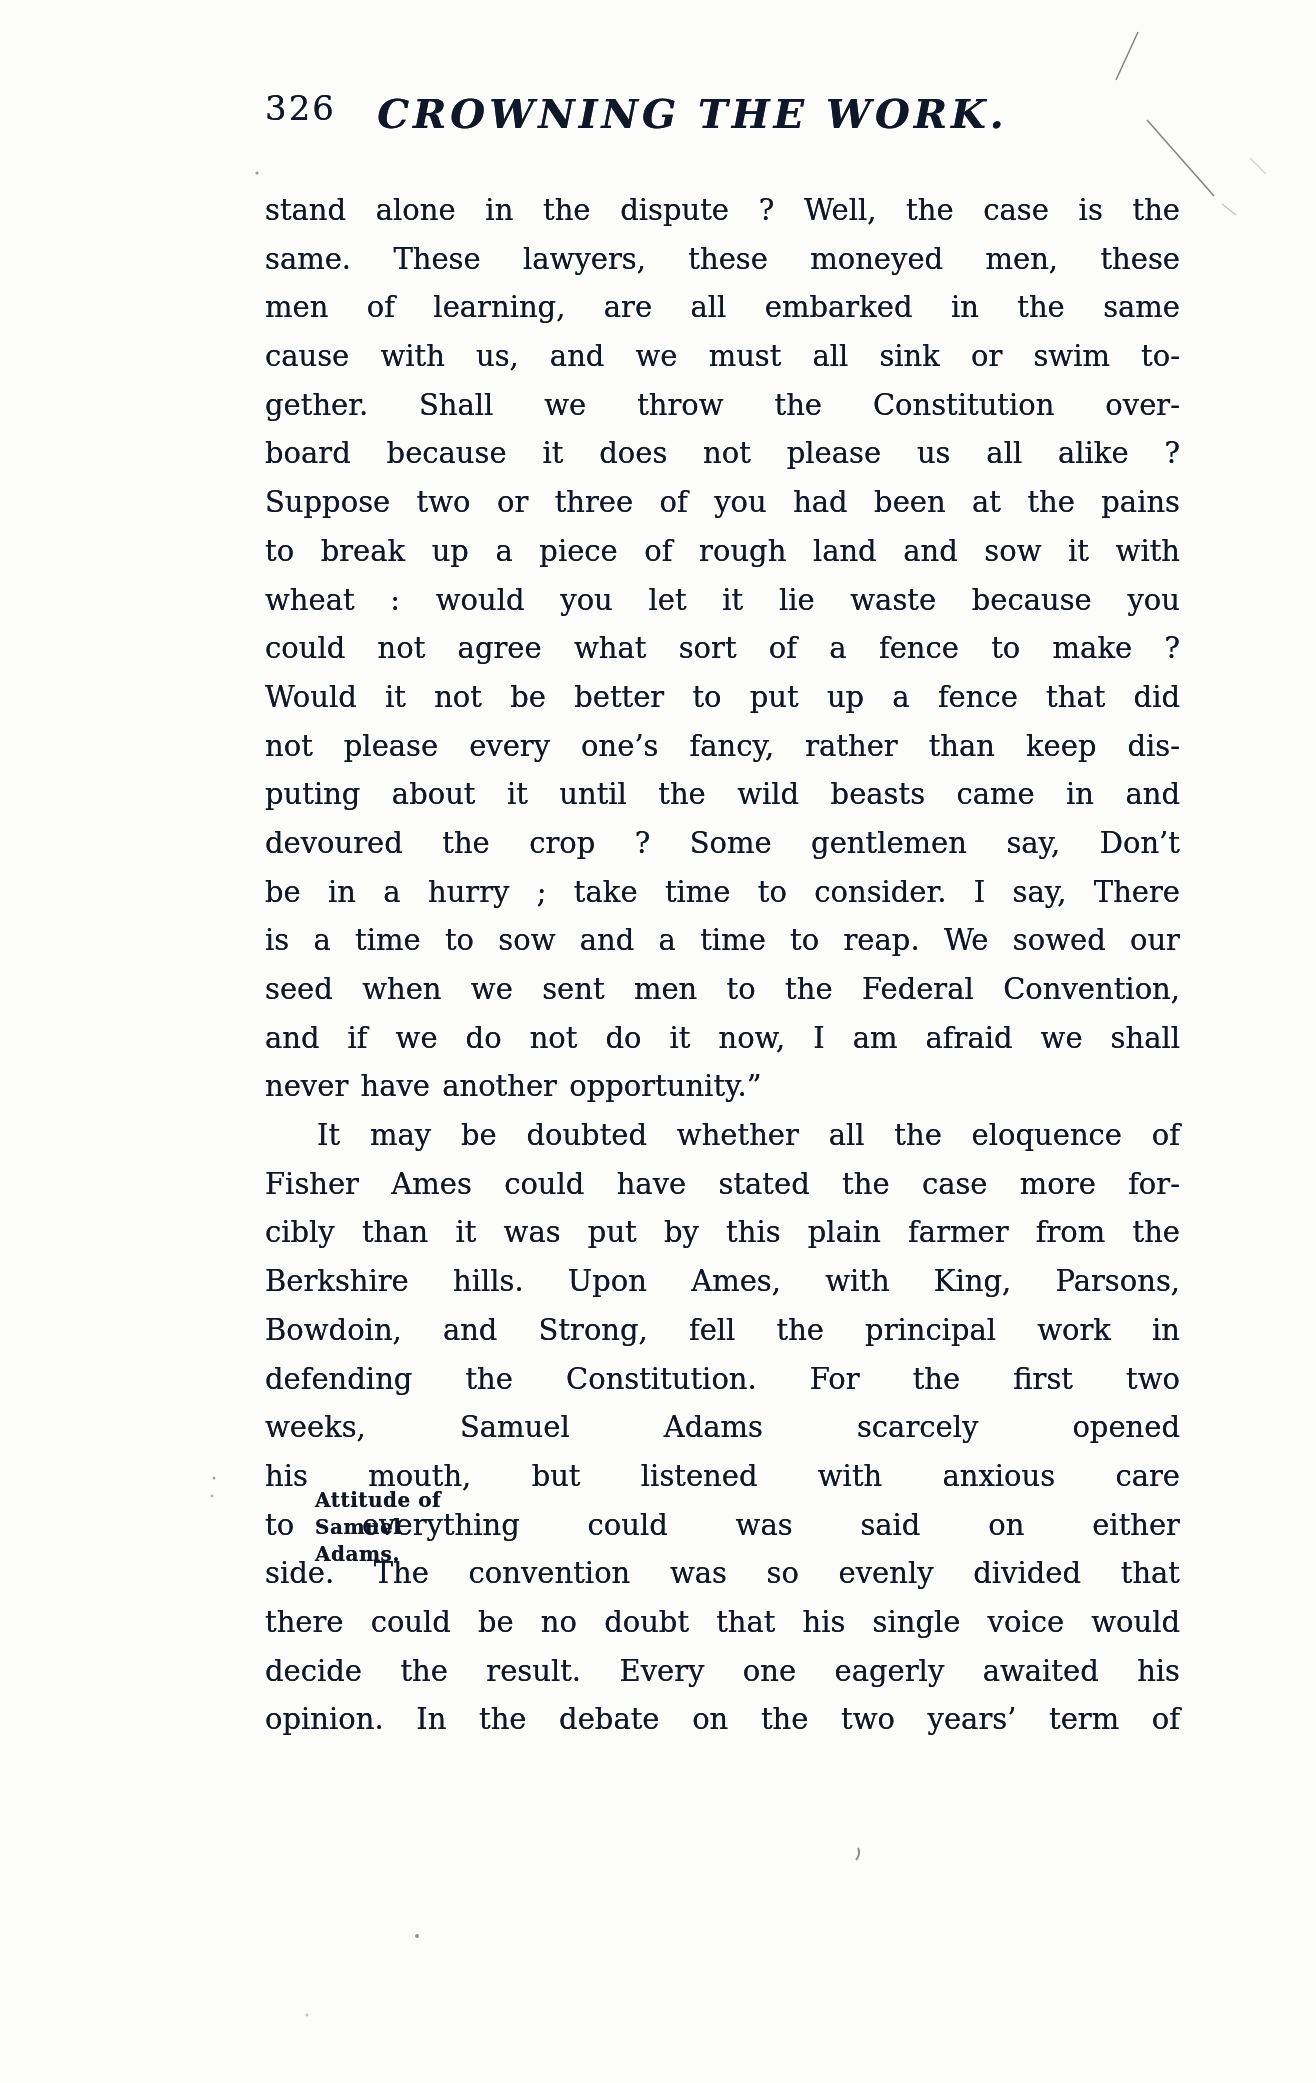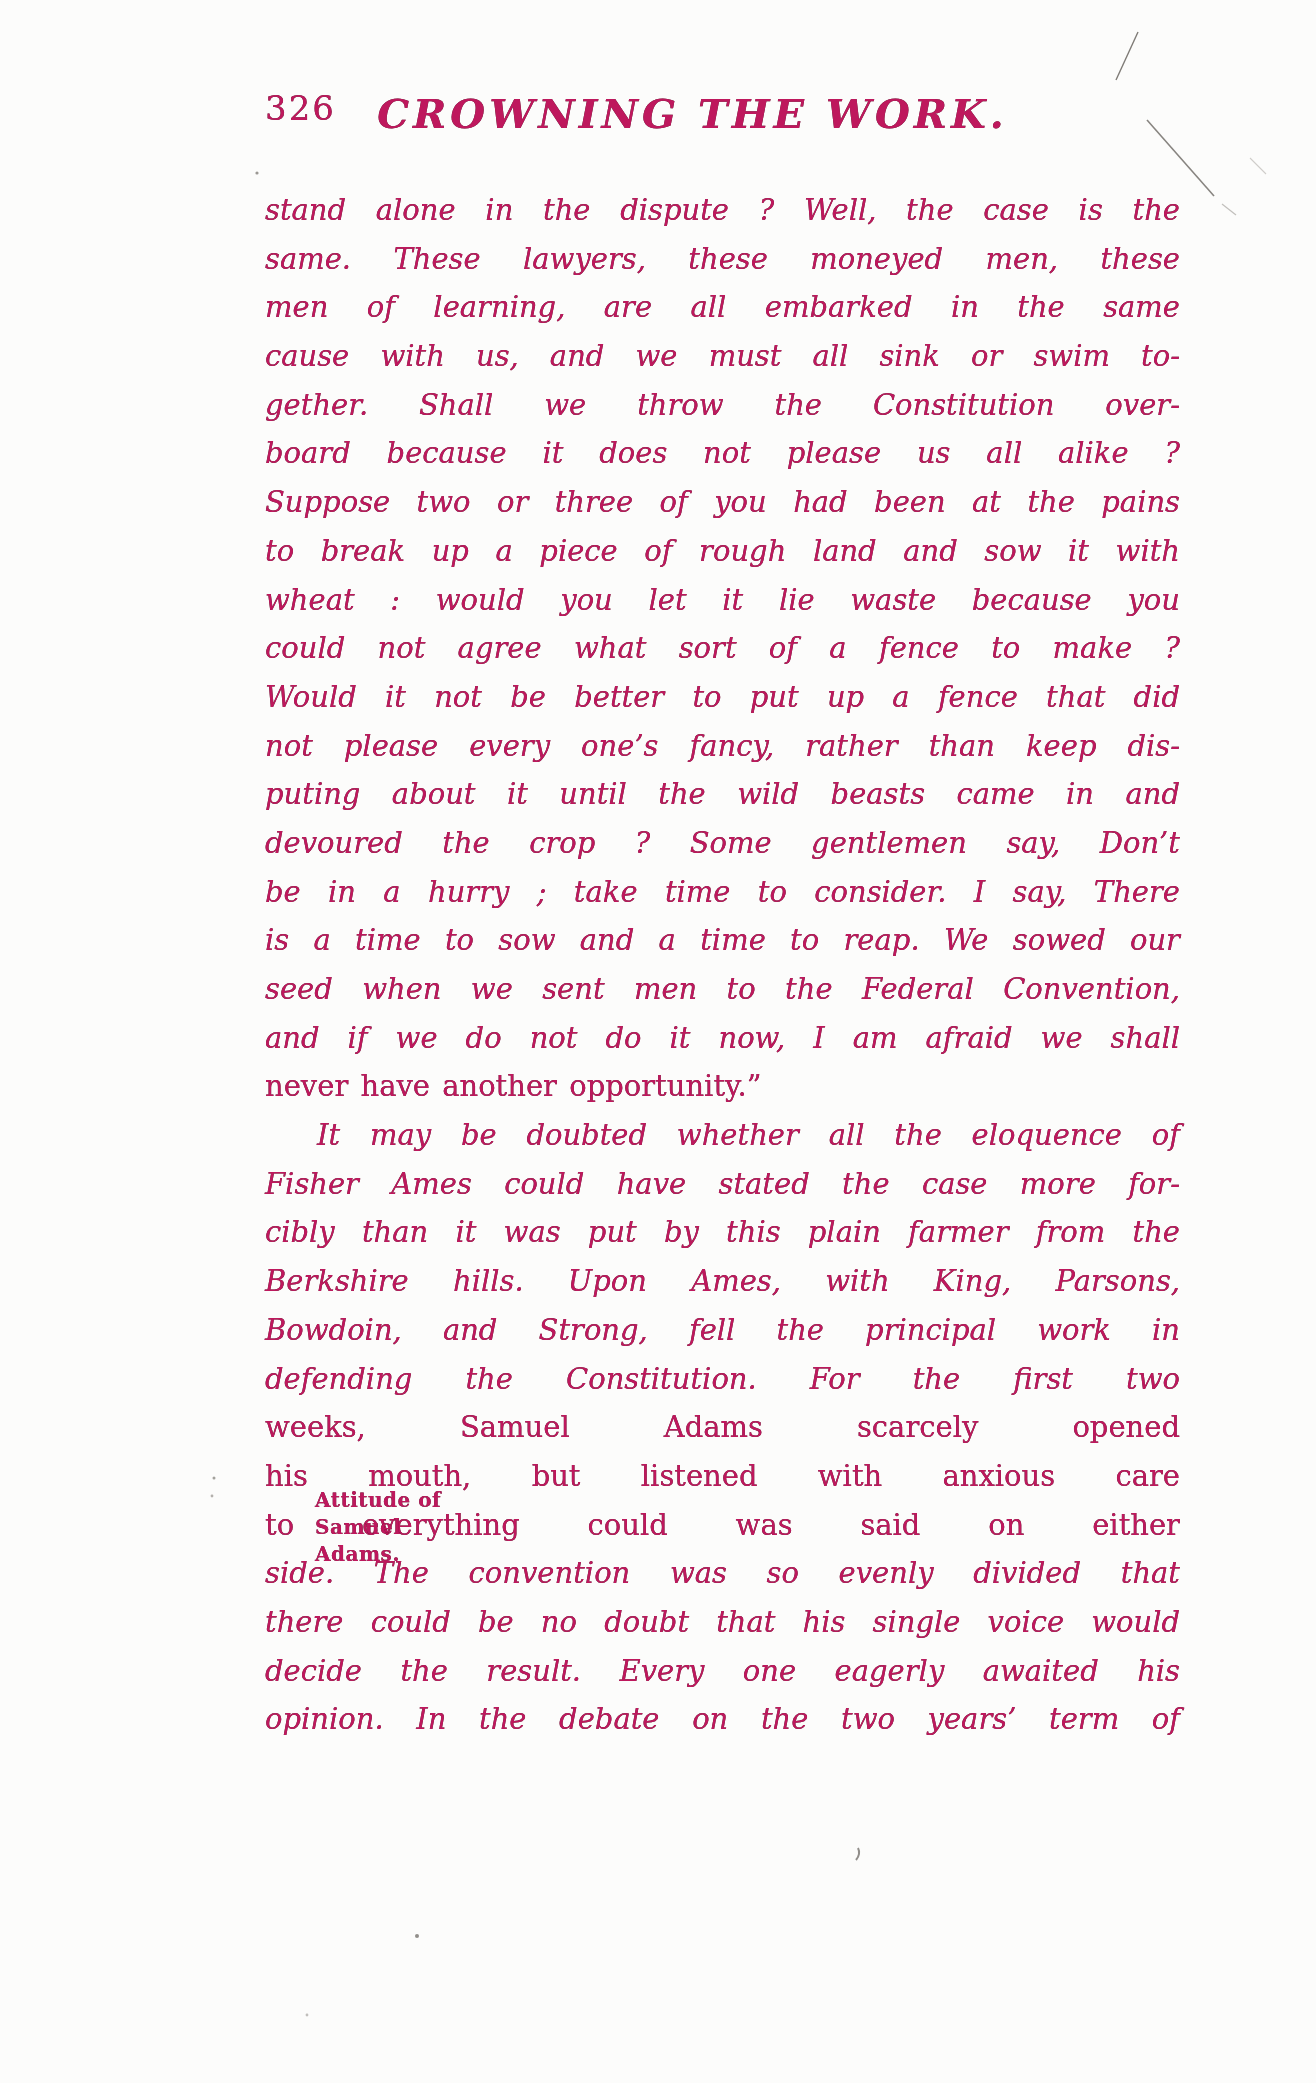--- a/index.html
+++ b/index.html
@@ -2,21 +2,21 @@
 <html><head>
 <meta charset="utf-8">
 <style>
   html, body { margin: 0; padding: 0; background: #e8e6e2; }
   .page {
     position: relative;
     width: 1316px;
     height: 2083px;
     margin: 0 auto;
     background: #fcfcfb;
-    color: #be185d;
+    color: #0f172a;
     font-family: "DejaVu Serif", "Liberation Serif", serif;
     overflow: hidden;
     text-shadow: 0 0 0.6px rgba(23, 16, 8, 0.85);
   }
 
   
   .running-head {
     position: absolute;
     left: 265px;
     top: 88px;
@@ -52,21 +52,21 @@
   }
   .line {
     font-size: 29px;
     line-height: 48.7px;
     height: 48.7px;
     text-align: justify;
     text-align-last: justify;
     word-spacing: 3px;
     white-space: nowrap;
   }
-  .para .line { white-space: normal; font-style: italic; }
+  .para .line { white-space: normal; }
   .line.no-just {
     text-align: left;
     text-align-last: left;
     white-space: normal;
   }
   .para.indent-first .line:first-child { text-indent: 52px; }
 
   
   .note-row { position: relative; }
   .note-row .indented-lines .line { }

